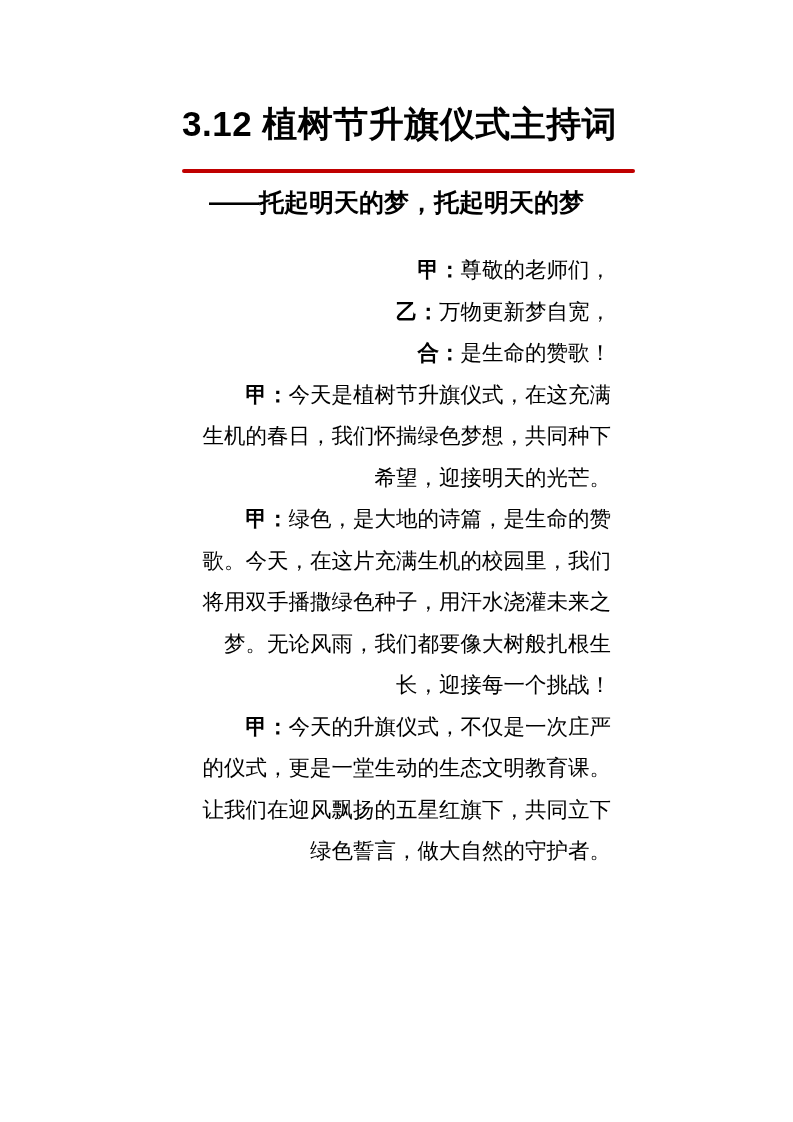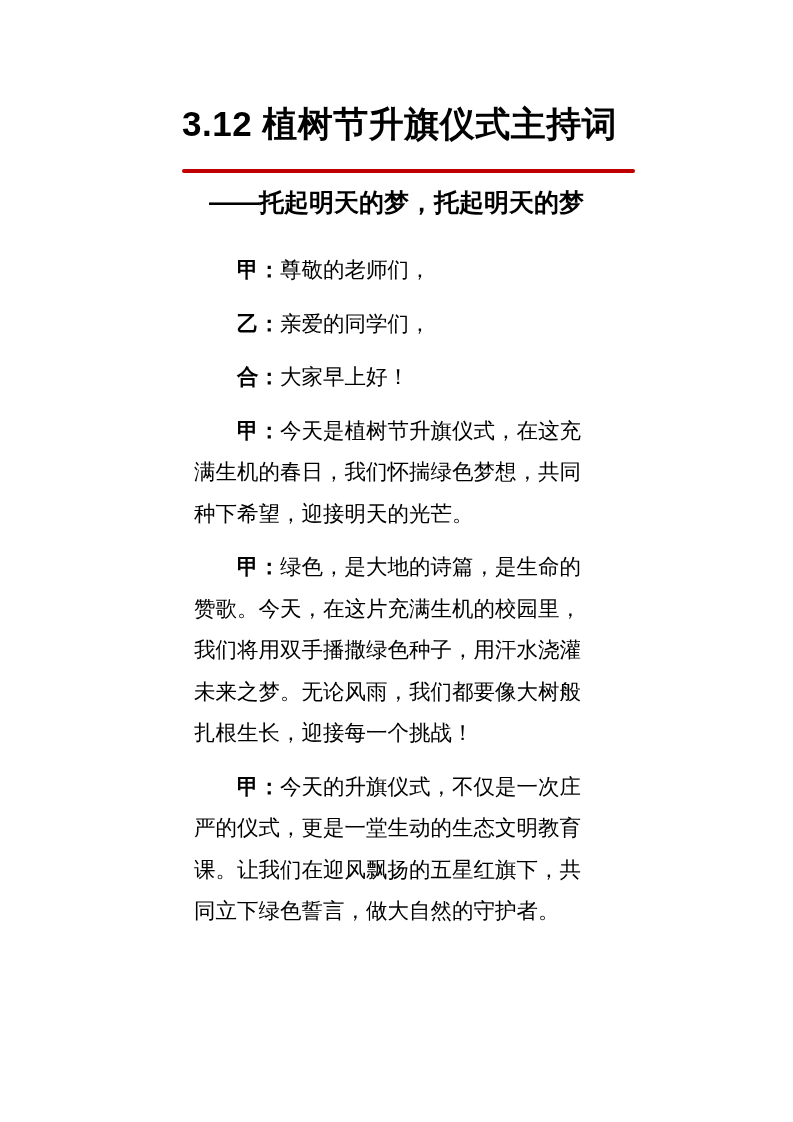--- a/index.html
+++ b/index.html
@@ -42,44 +42,45 @@
     text-align: center;
     white-space: nowrap;
   }
   .body-text {
     margin-top: 30px;
     font-size: 21.5px;
     line-height: 41.5px;
     text-align: left;
   }
   .para {
-    margin: 12px;
+    margin: 0;
     text-indent: 2em;
     word-break: normal;
+    text-align: right;
   }
   .speaker {
     font-weight: bold;
   }
 </style>
 </head>
 <body>
 
 <div class="page" style="color: rgb(0, 0, 0);">
   <h1 class="doc-title">3.12 植树节升旗仪式主持词</h1>
 
   <div class="title-divider" style="background: rgb(192, 0, 0);"></div>
 
   <h2 class="doc-subtitle">——托起明天的梦，托起明天的梦</h2>
 
   <div class="body-text" id="paragraphs">
   <p class="para"><span class="speaker">甲：</span><span>尊敬的老师们，</span></p>
 
-  <p class="para"><span class="speaker">乙：</span><span>亲爱的同学们，</span></p>
+  <p class="para"><span class="speaker">乙：</span><span>万物更新梦自宽，</span></p>
 
-  <p class="para"><span class="speaker">合：</span><span>大家早上好！</span></p>
+  <p class="para"><span class="speaker">合：</span><span>是生命的赞歌！</span></p>
 
   <p class="para"><span class="speaker">甲：</span><span>今天是植树节升旗仪式，在这充满生机的春日，我们怀揣绿色梦想，共同种下希望，迎接明天的光芒。</span></p>
 
 
   <p class="para"><span class="speaker">甲：</span><span>绿色，是大地的诗篇，是生命的赞歌。今天，在这片充满生机的校园里，我们将用双手播撒绿色种子，用汗水浇灌未来之梦。无论风雨，我们都要像大树般扎根生长，迎接每一个挑战！</span></p>
 
 
   <p class="para"><span class="speaker">甲：</span><span>今天的升旗仪式，不仅是一次庄严的仪式，更是一堂生动的生态文明教育课。让我们在迎风飘扬的五星红旗下，共同立下绿色誓言，做大自然的守护者。</span></p>
 </div>
 </div>

